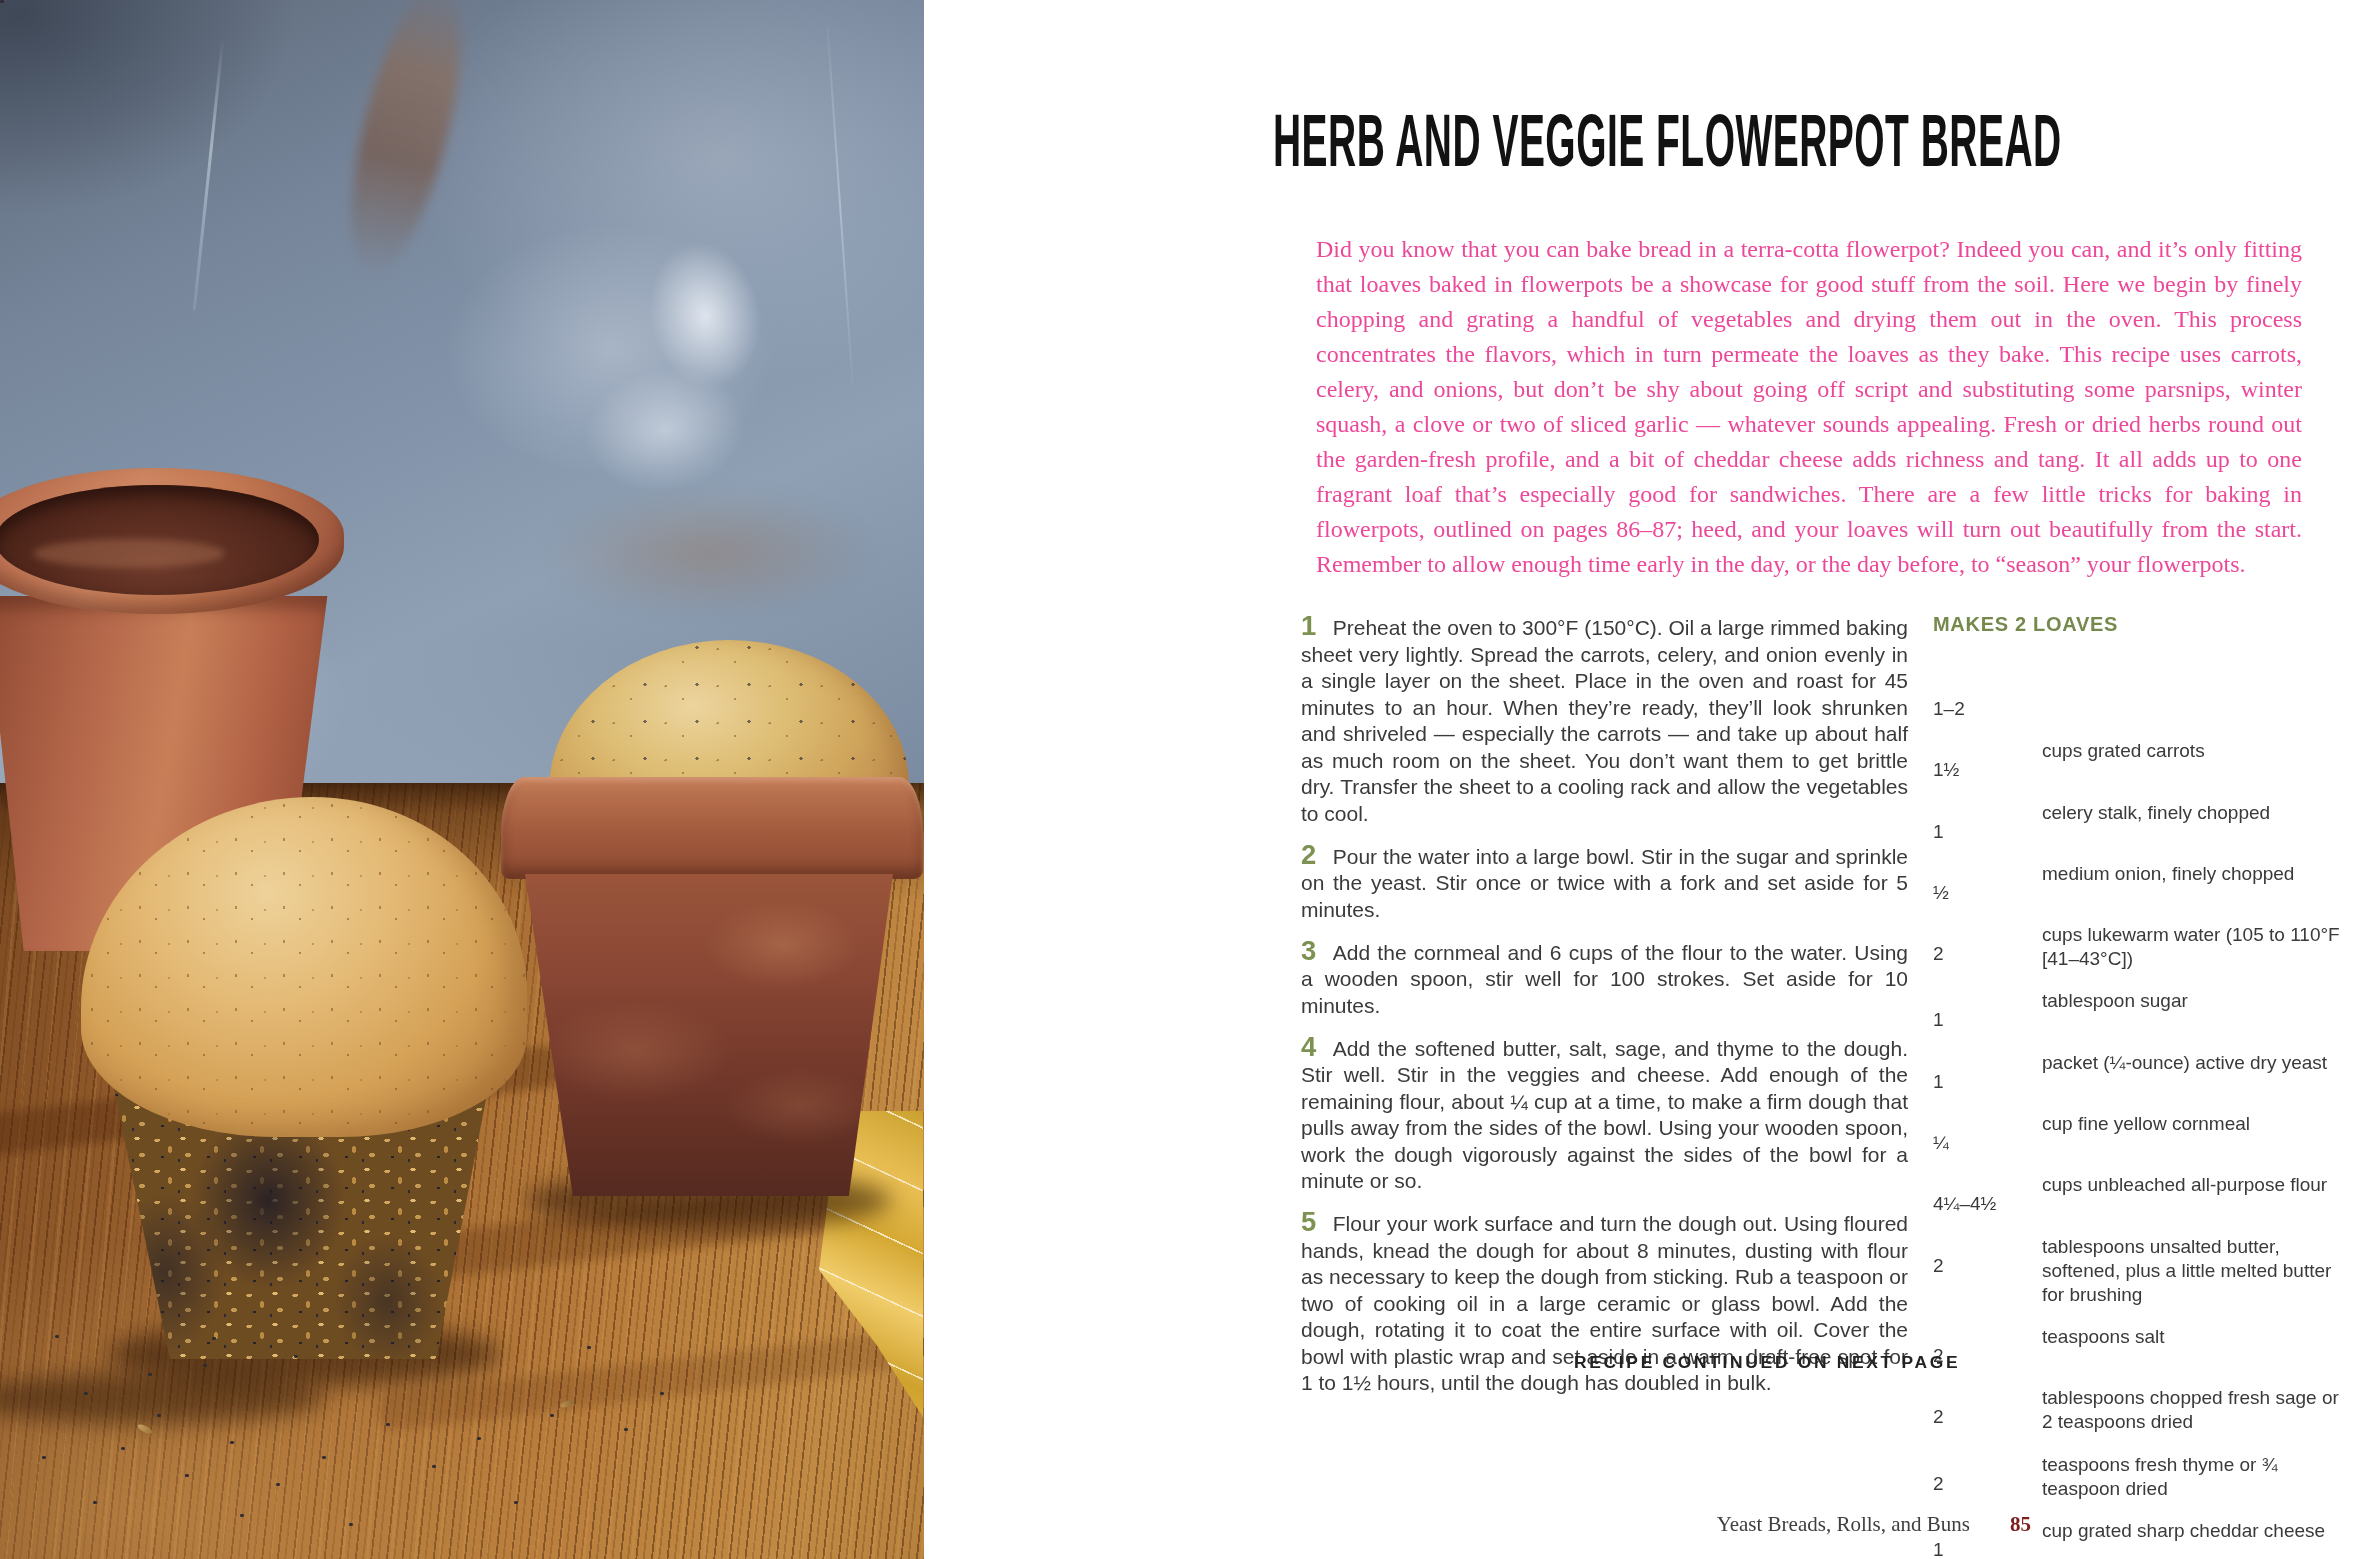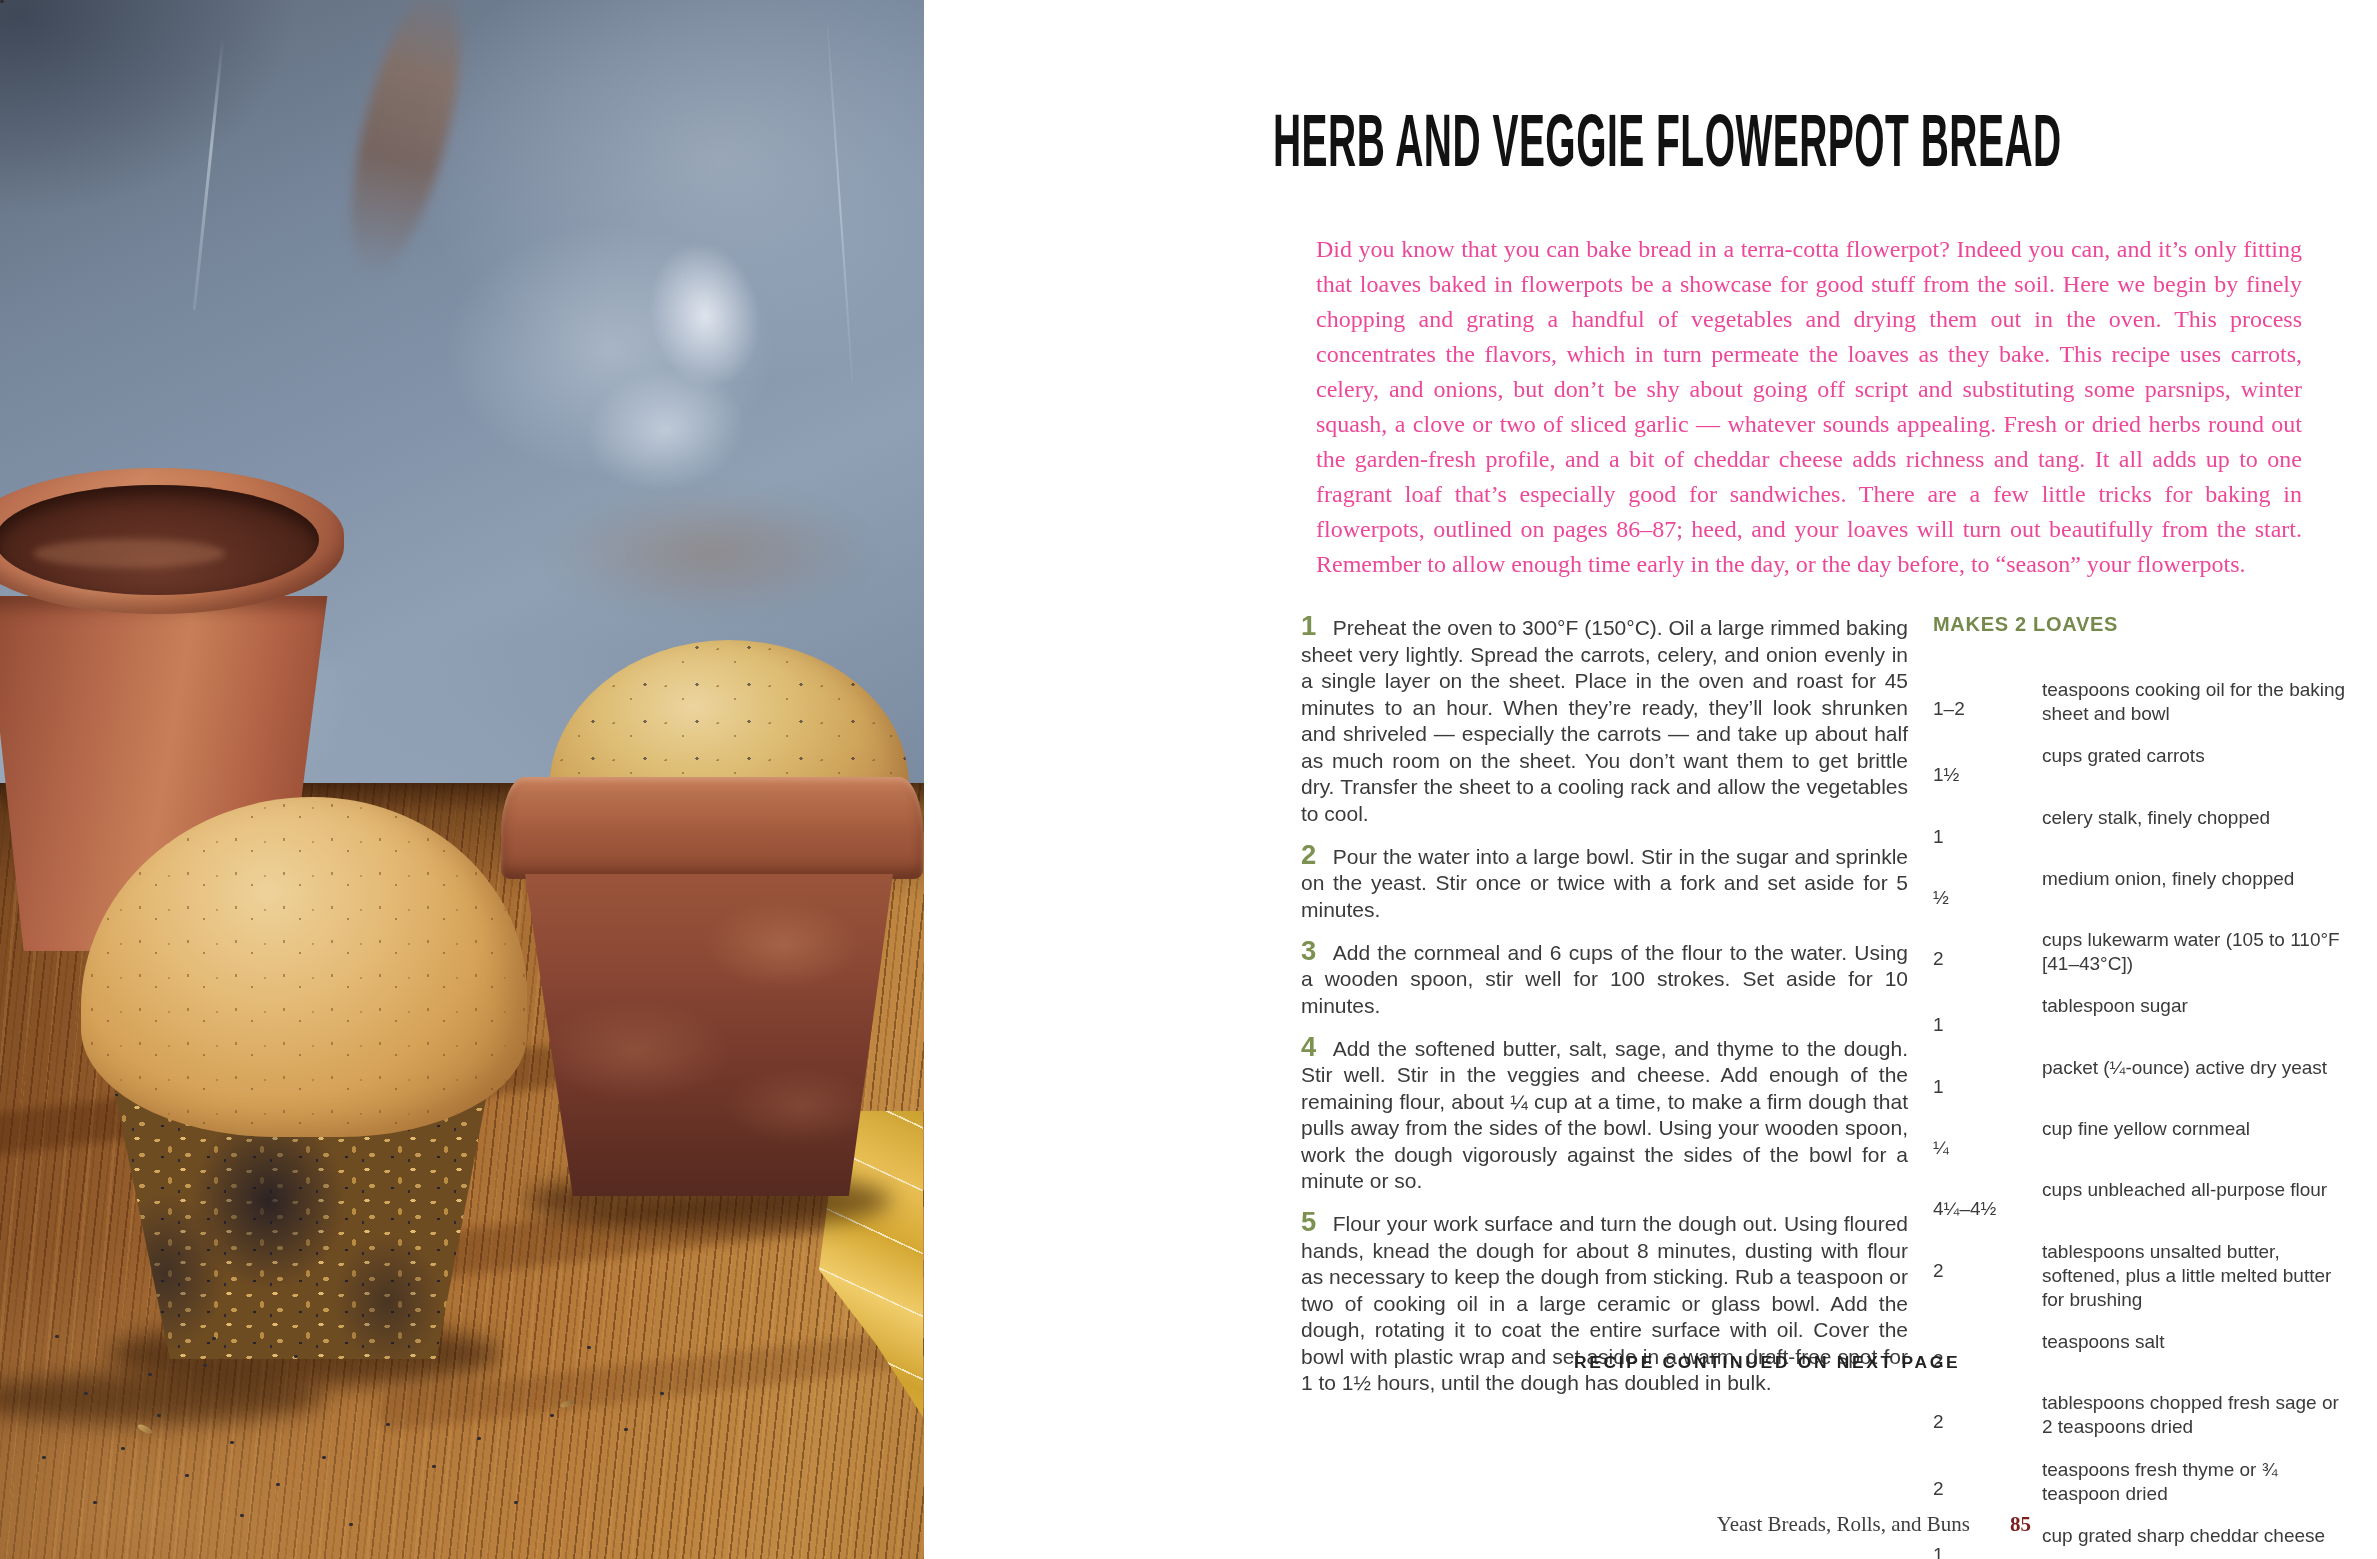--- a/index.html
+++ b/index.html
@@ -229,21 +229,20 @@
 
   <p class="step"><span class="step-num">5</span><span class="step-text">Flour your work surface and turn the dough out. Using floured hands, knead the dough for about 8 minutes, dusting with flour as necessary to keep the dough from sticking. Rub a teaspoon or two of cooking oil in a large ceramic or glass bowl. Add the dough, rotating it to coat the entire surface with oil. Cover the bowl with plastic wrap and set aside in a warm, draft-free spot for 1 to 1½ hours, until the dough has doubled in bulk.</span></p>
 
 </div>
 
     <div class="ing-col">
       <p class="yield">MAKES 2 LOAVES</p>
       <div>
   <div class="ing-row">
     <span class="ing-qty">1–2</span>
-    <span class="ing-text">teaspoons cooking oil for the baking sheet and bowl</span>
   </div>
 
   <div class="ing-row">
     <span class="ing-qty">1½</span>
     <span class="ing-text">cups grated carrots</span>
   </div>
 
   <div class="ing-row">
     <span class="ing-qty">1</span>
     <span class="ing-text">celery stalk, finely chopped</span>

